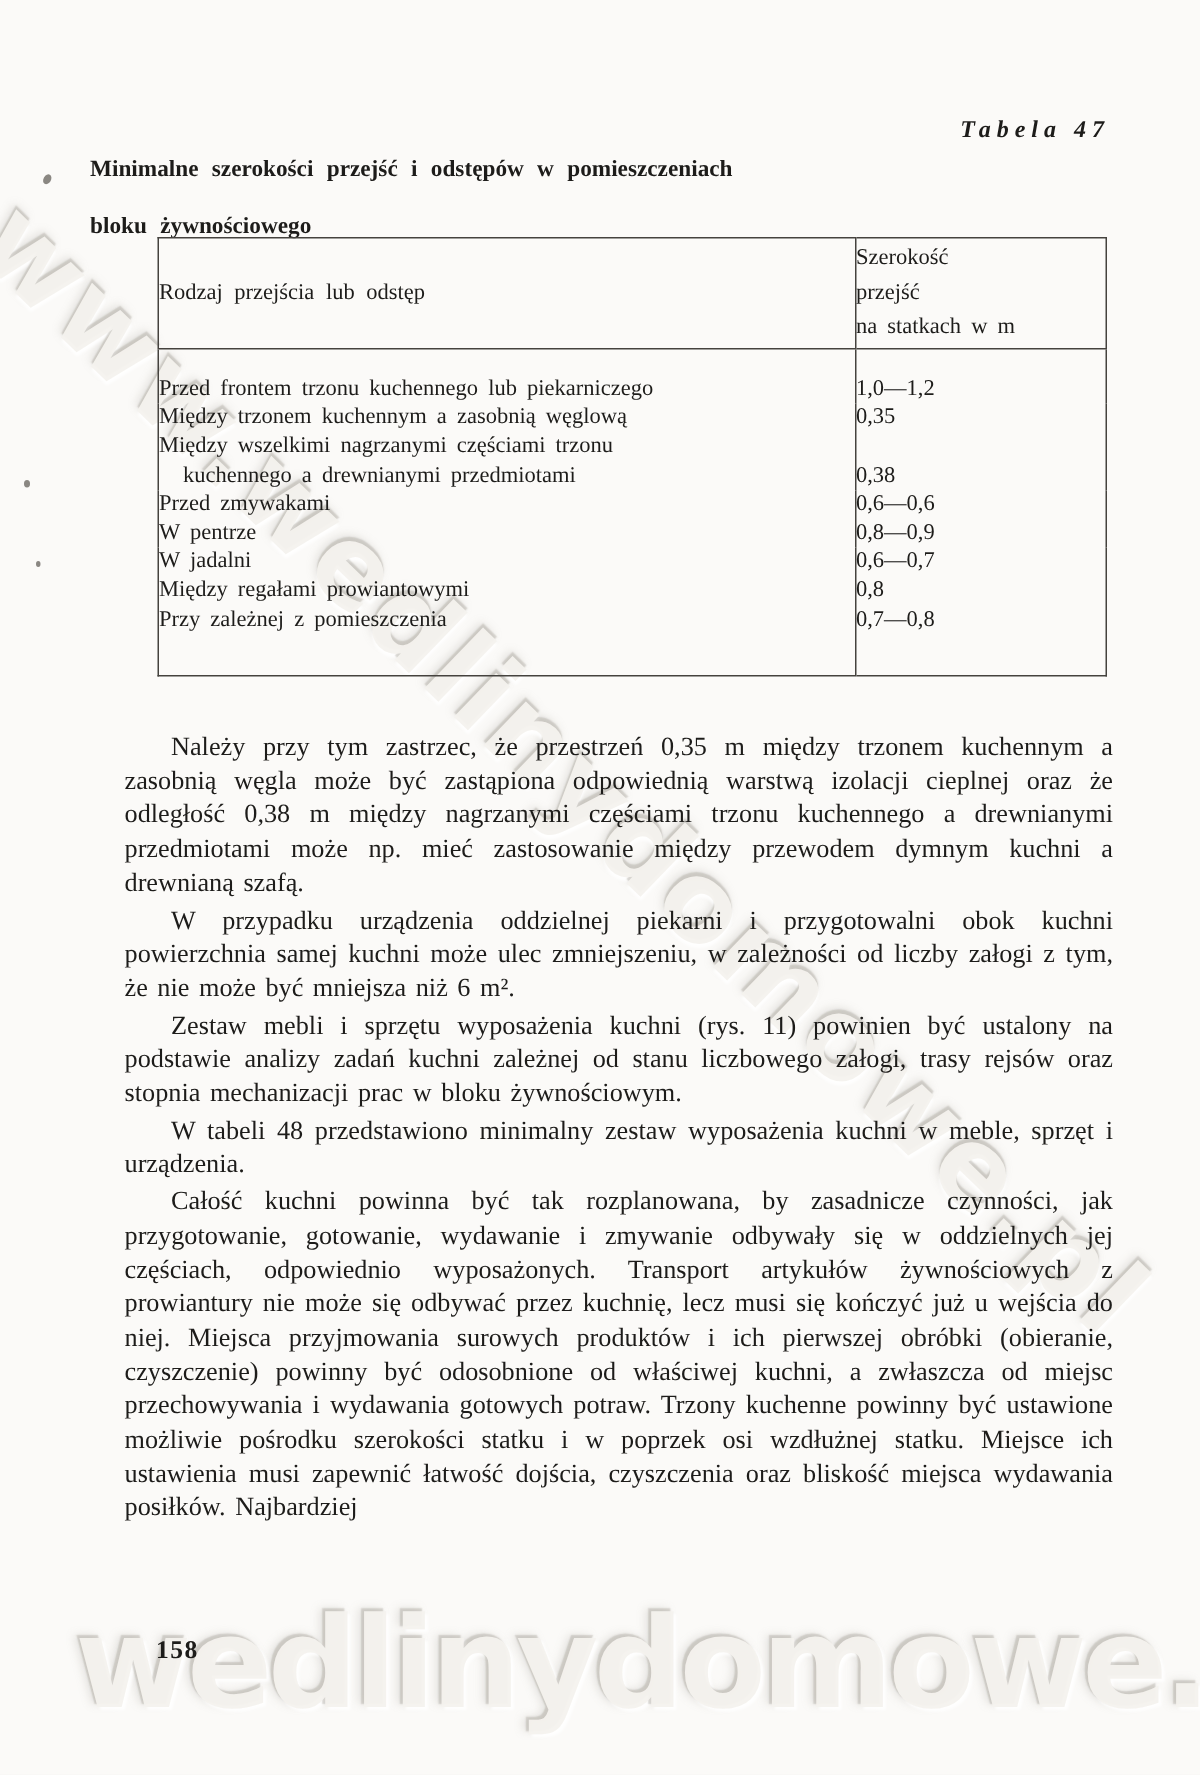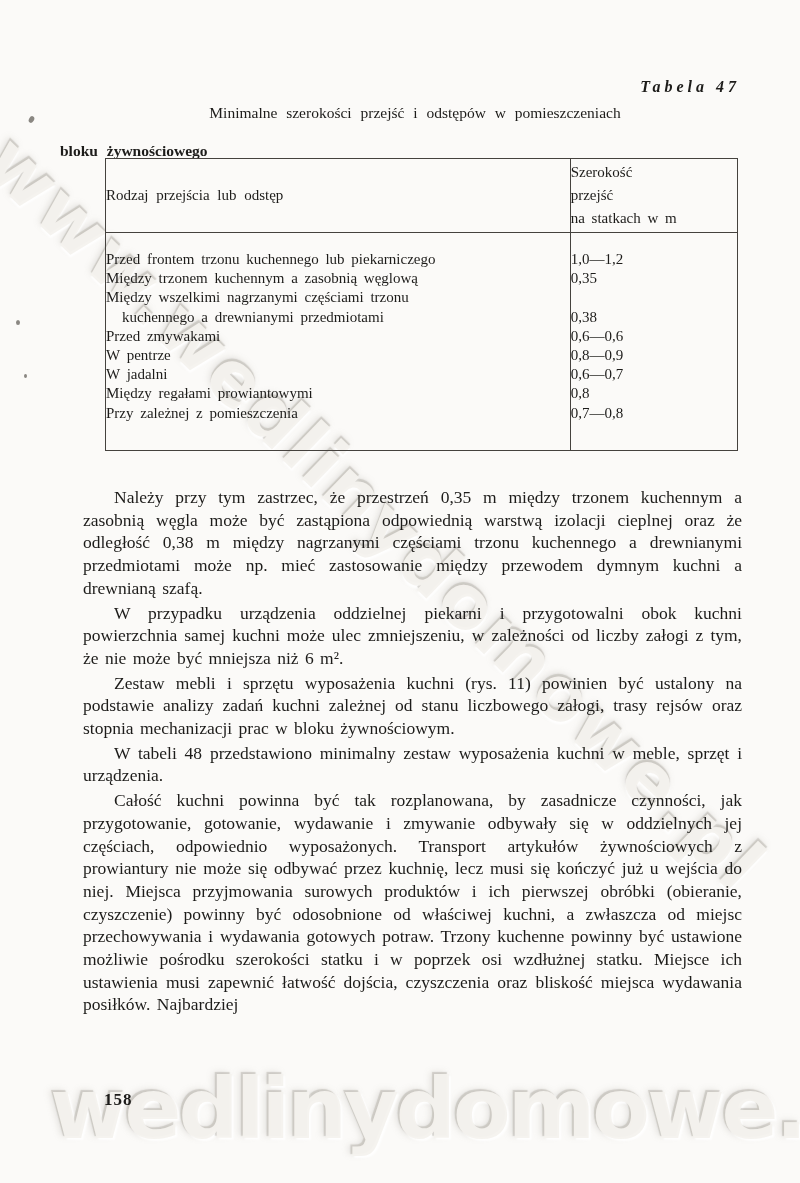--- a/index.html
+++ b/index.html
@@ -50,22 +50,21 @@
   .content{position:absolute;inset:0;z-index:1;}
 
   .tabela-label{
     position:absolute; top:78px; right:60px;
     font-size:16px; font-weight:bold;
     letter-spacing:4px;
     font-style:italic;
   }
   .title1{
     position:absolute; top:104px; left:60px; right:30px;
-    text-align:center;
-    font-size:15.5px; font-weight:normal;
+    font-size:15.5px; font-weight:bold;
     word-spacing:5px;
   }
   .title2{
     position:absolute; top:142px; left:60px; right:30px;
     font-size:15.5px; font-weight:bold;
     word-spacing:5px;
   }
 
   table.widths{
     position:absolute; left:105px; top:158px;

